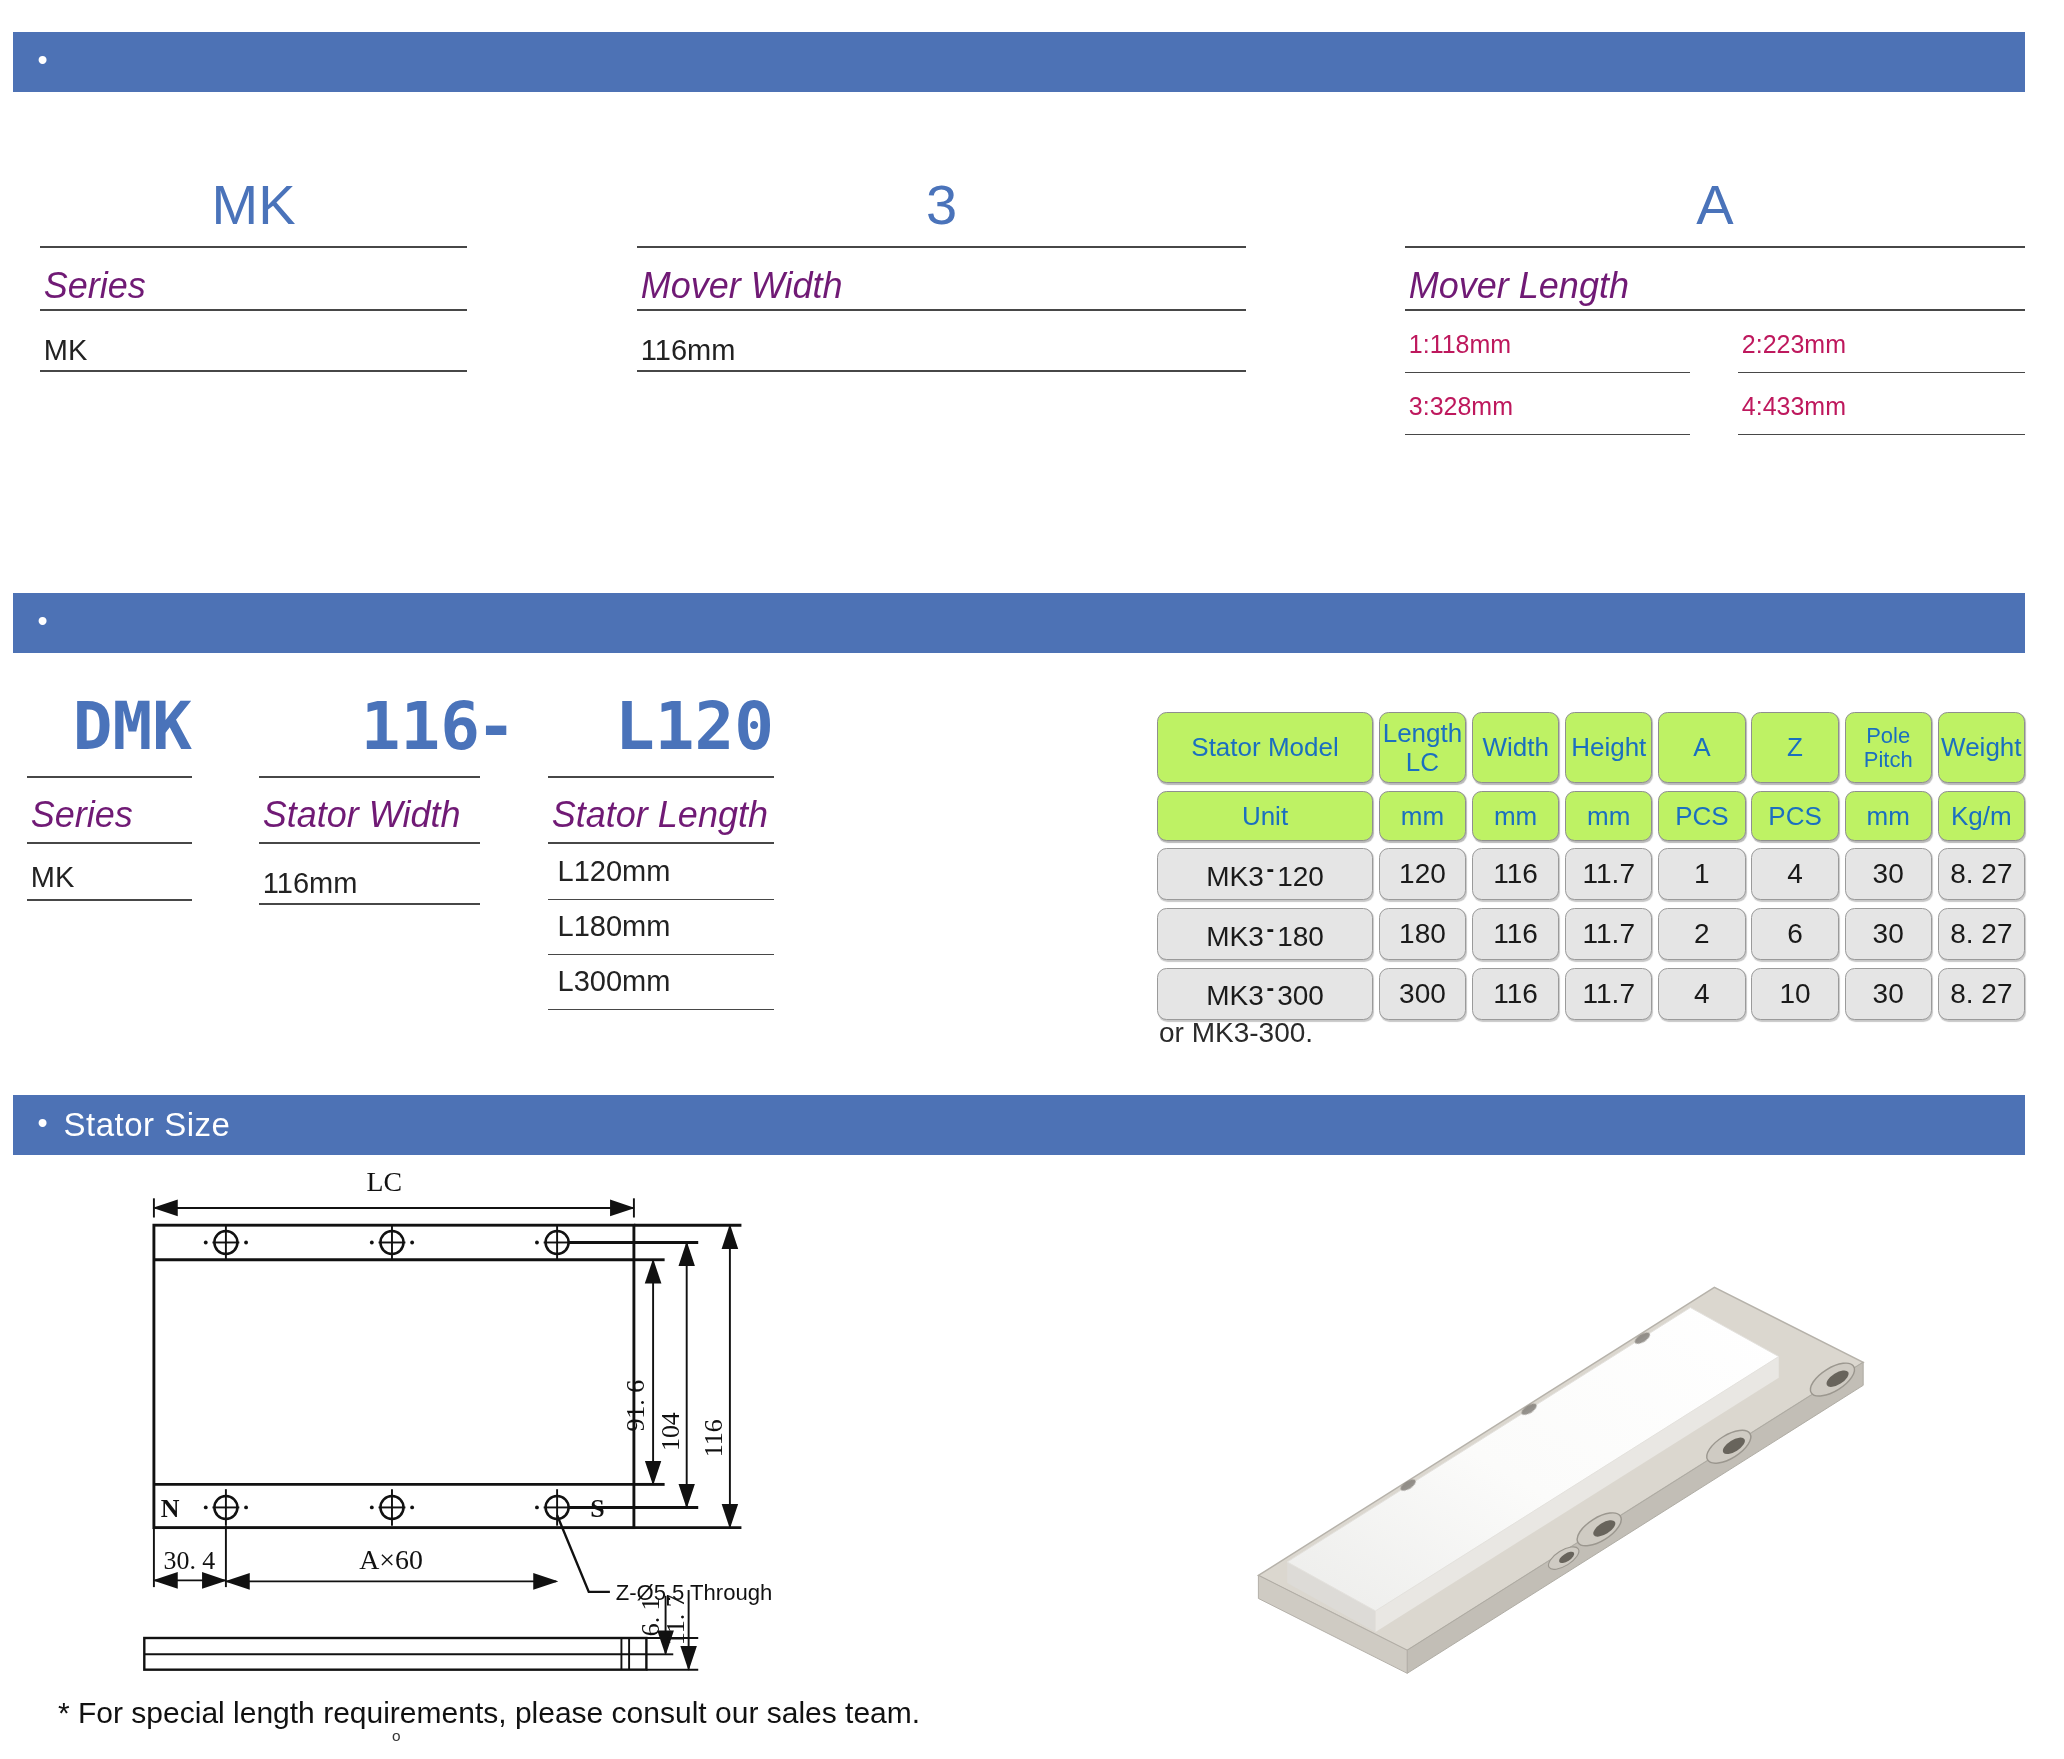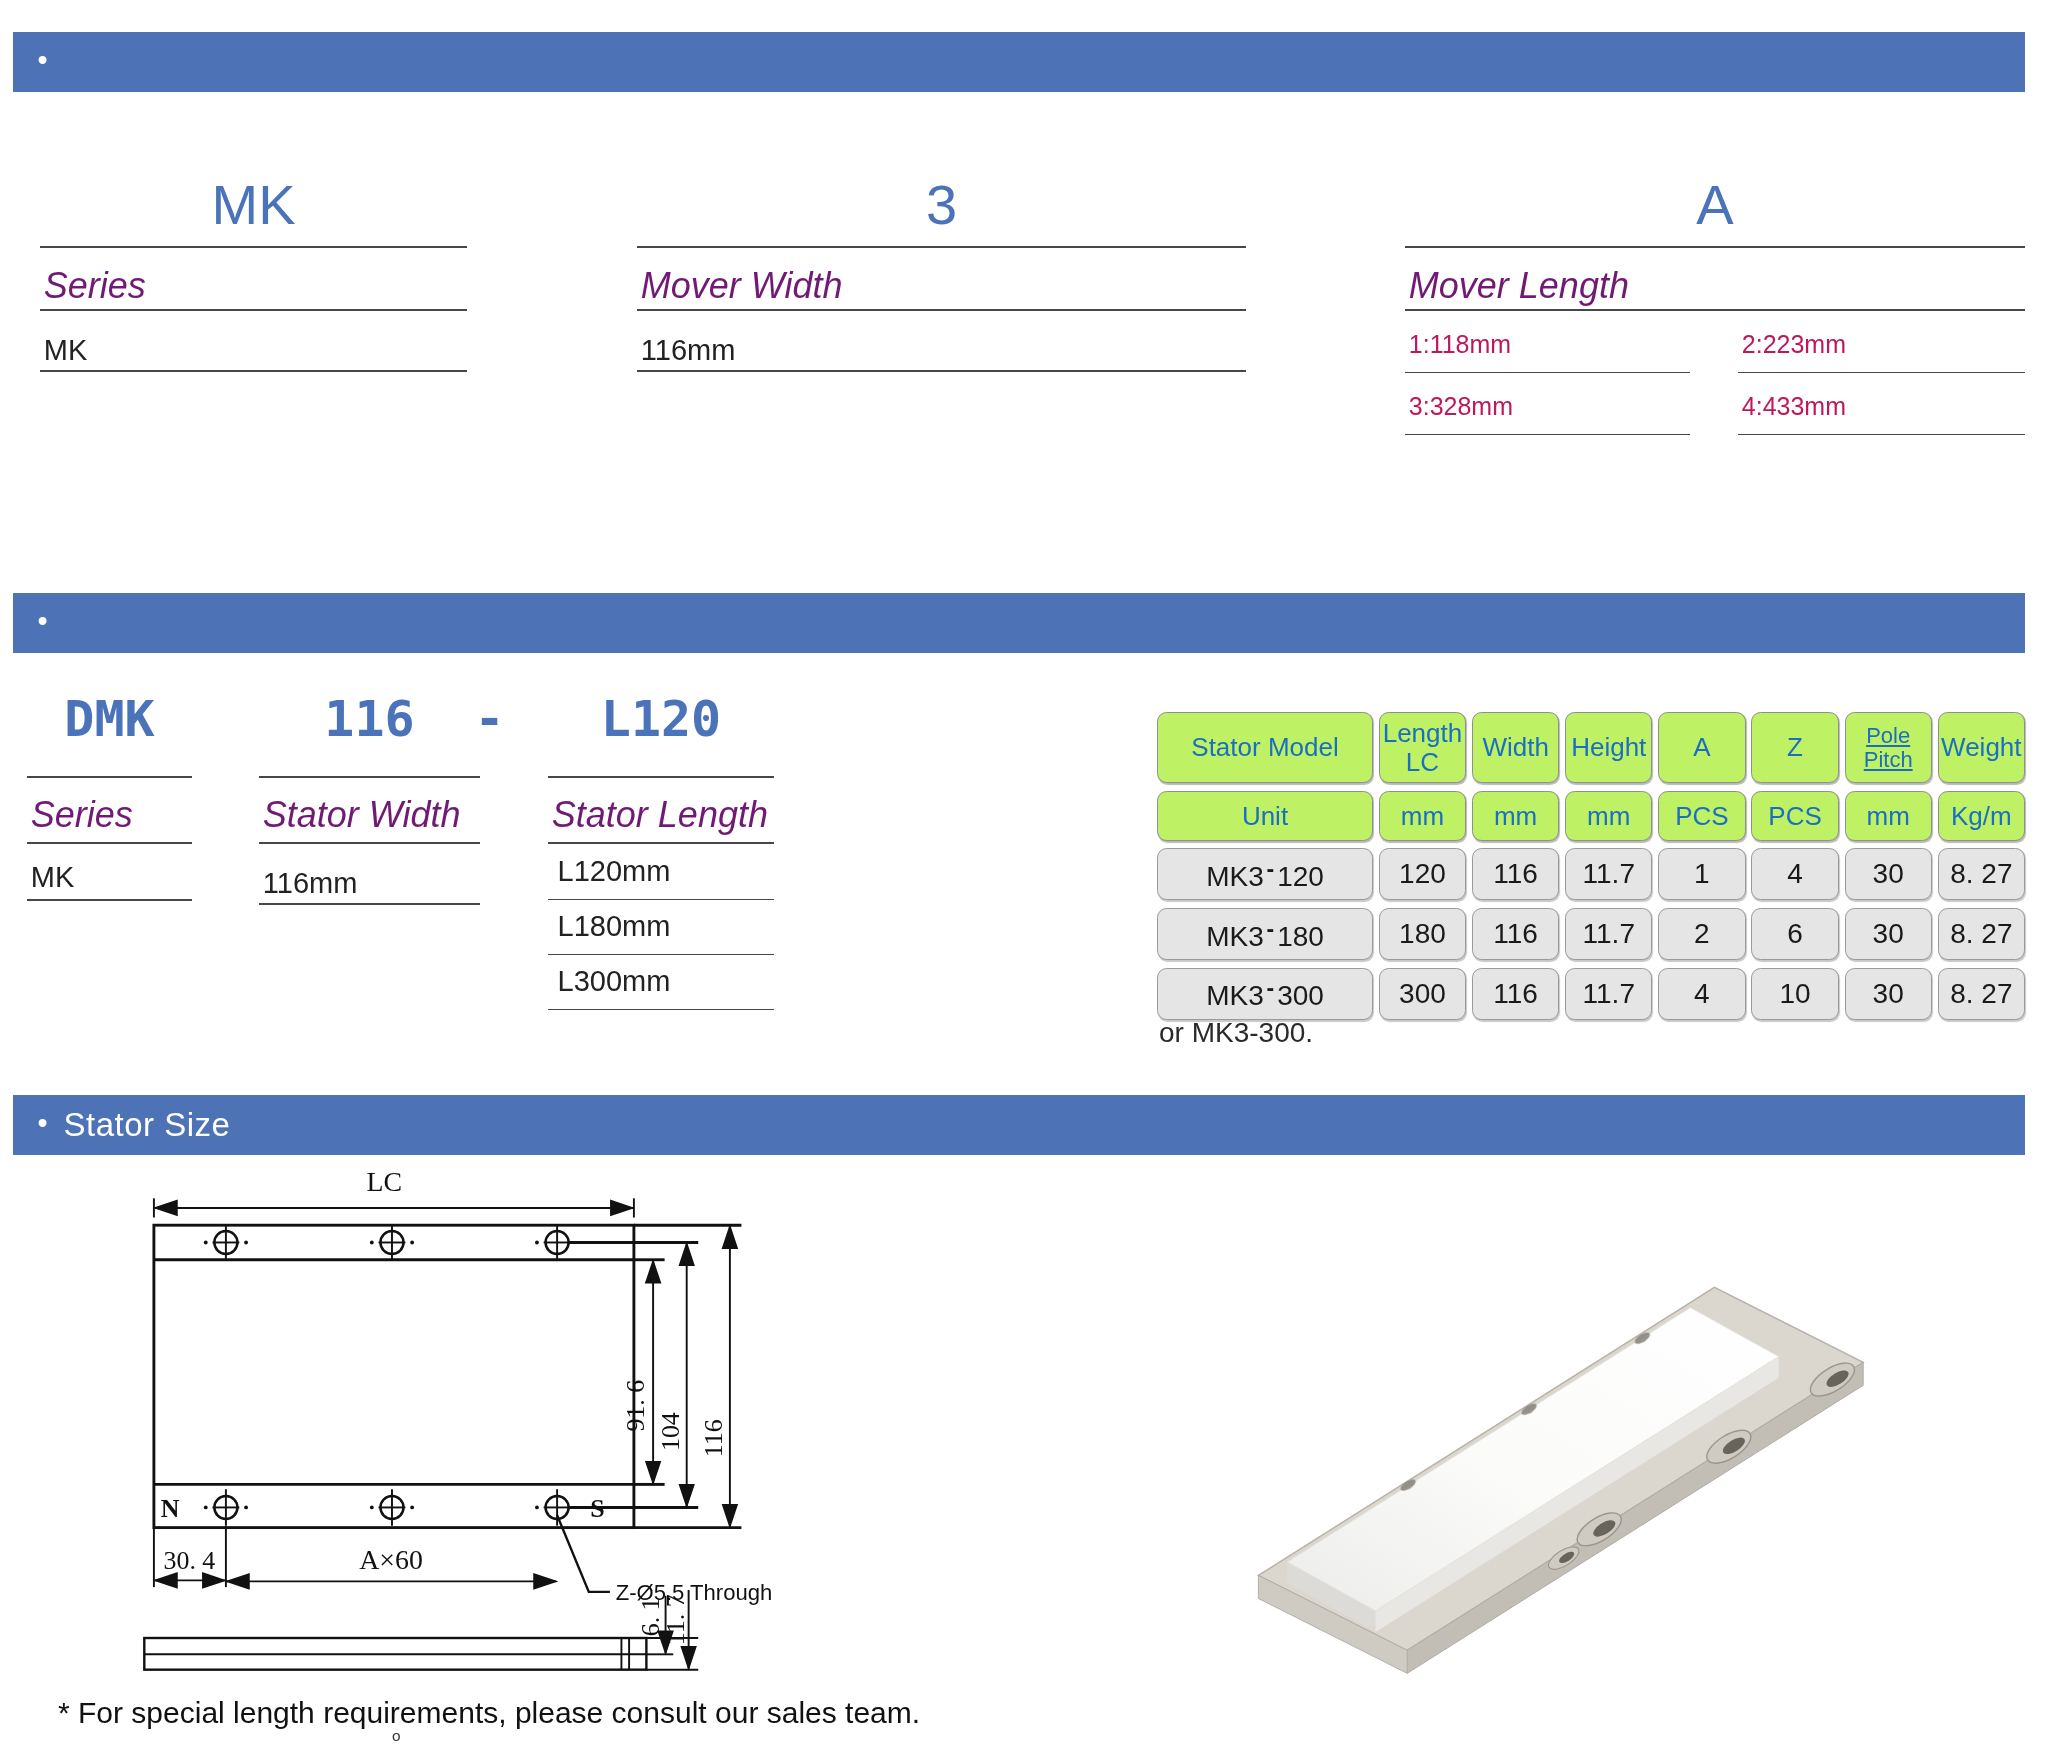--- a/index.html
+++ b/index.html
@@ -23,42 +23,42 @@
   .rule{position:absolute;height:1.9px;background:#474747;}
   .collabel{position:absolute;color:#701a75;font-size:36px;padding-left:3.8px;font-style:italic;}
   .colvalue{position:absolute;color:#222;font-size:29px;padding-left:3.8px;}
   .lenitem{
     position:absolute;font-size:25px;color:#be185d;padding:0 0 13.4px 3.8px;
     border-bottom:1.9px solid #474747;box-sizing:border-box;
   }
   
   .statorcode{
     position:absolute;color:#4a73ba;font-family:"DejaVu Sans Mono",monospace;
-    font-weight:700;font-size:50px;text-align:center;line-height:1;
+    font-weight:700;font-size:66px;text-align:right;line-height:1;
   }
   .stlist{position:absolute;}
   .stlist .item{
     font-size:29px;color:#222;padding:9.6px 0 11.5px 9.6px;
     border-bottom:1.9px solid #474747;
   }
   
   .sttable{
     position:absolute;left:1157px;top:712px;width:868px;
     display:grid;grid-template-columns:216px repeat(7,1fr);
     grid-template-rows:71px 50px 52px 52px 52px;gap:7.7px 5.8px;
   }
   .cell{
     border-radius:9.6px;display:flex;align-items:center;justify-content:center;
     text-align:center;box-sizing:border-box;
   }
   .cell.hdr{
     background:#bef264;border:1px solid #8f8f8f;color:#1b6fc0;font-size:26px;
     box-shadow:1px 1.9px 1px rgba(0,0,0,.28);line-height:1.08;
   }
-  .cell.hdr.small{font-size:22px;text-decoration:underline;}
+  .cell.hdr.small{font-size:22px;}
   .cell.data{
     background:#e5e5e5;border:1px solid #9a9a9a;color:#1a1a1a;font-size:28px;
     box-shadow:1px 1.9px 1px rgba(0,0,0,.22);
   }
   .raised-dash{vertical-align:8.6px;font-weight:bold;margin:0 2.9px;font-size:23px;}
   .tablenote{
     position:absolute;left:1159px;top:1013px;width:884px;font-size:28px;
     color:#2a2a2a;line-height:1.45;
   }
   .footnote{position:absolute;left:58px;top:1696px;font-size:30px;color:#111;}

